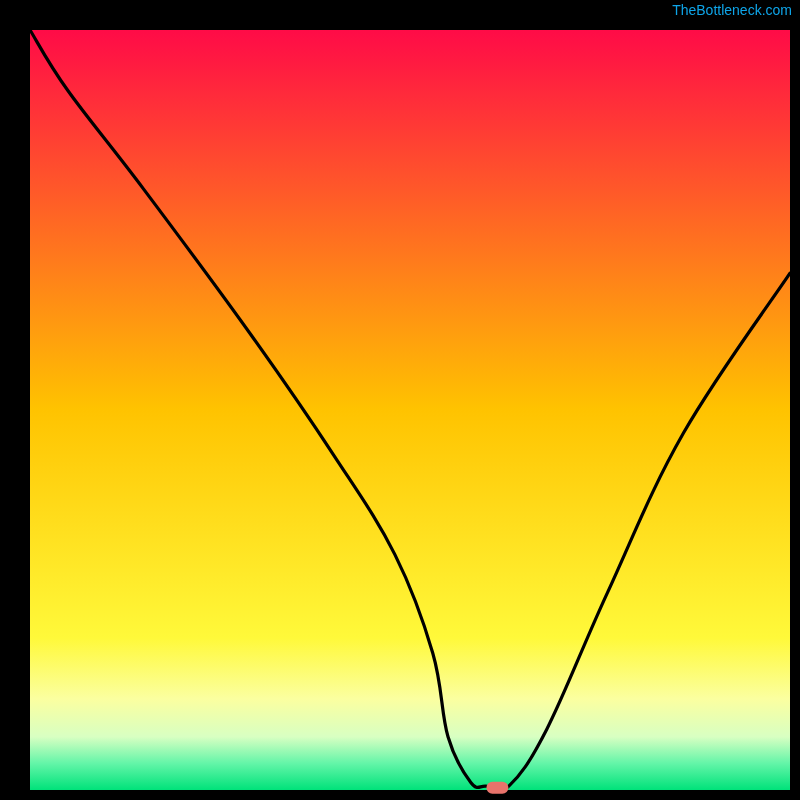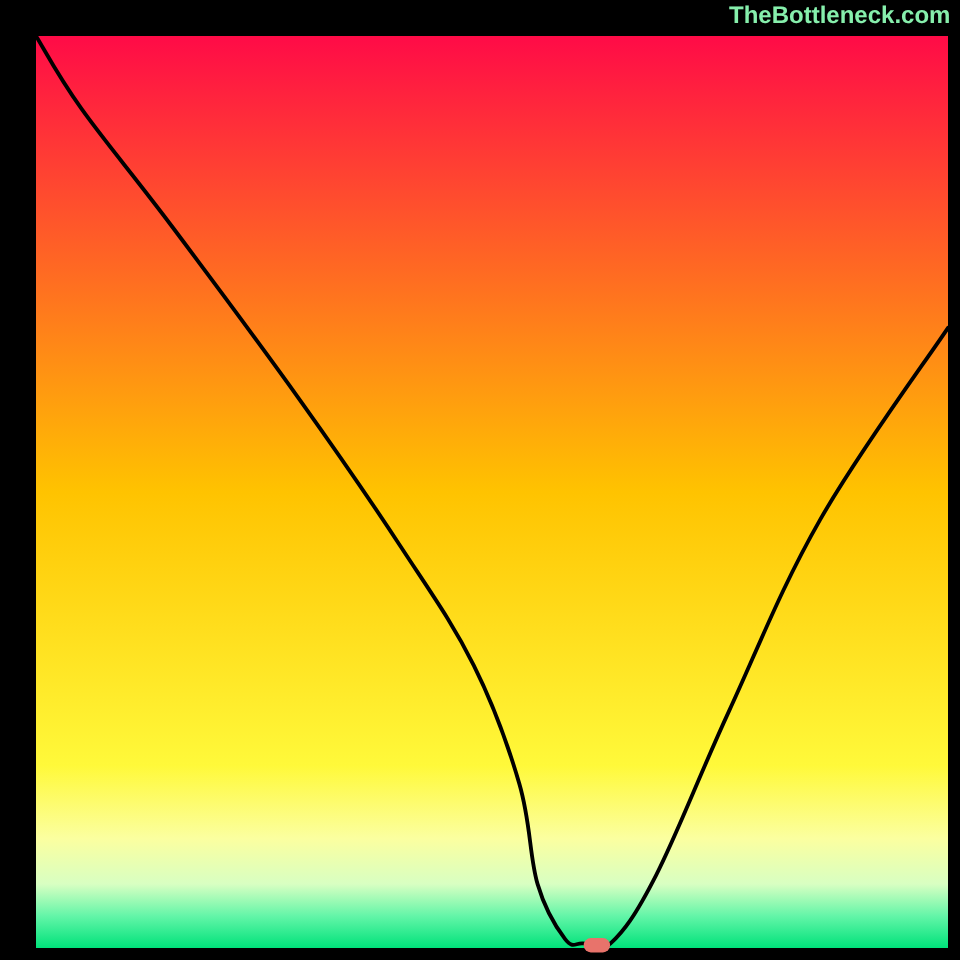--- a/index.html
+++ b/index.html
@@ -14,23 +14,23 @@
     position: relative;
     width: 800px;
     height: 800px;
     background: #000;
   }
   .watermark {
     position: absolute;
     top: 2px;
     right: 8px;
     font-family: Arial, Helvetica, sans-serif;
-    font-size: 20px;
-    font-weight: bold;
-    color: #86efac;
+    font-size: 14px;
+    font-weight: normal;
+    color: #0ea5e9;
     letter-spacing: 0px;
     z-index: 3;
   }
   svg {
     position: absolute;
     top: 0;
     left: 0;
   }
 </style>
 </head>

